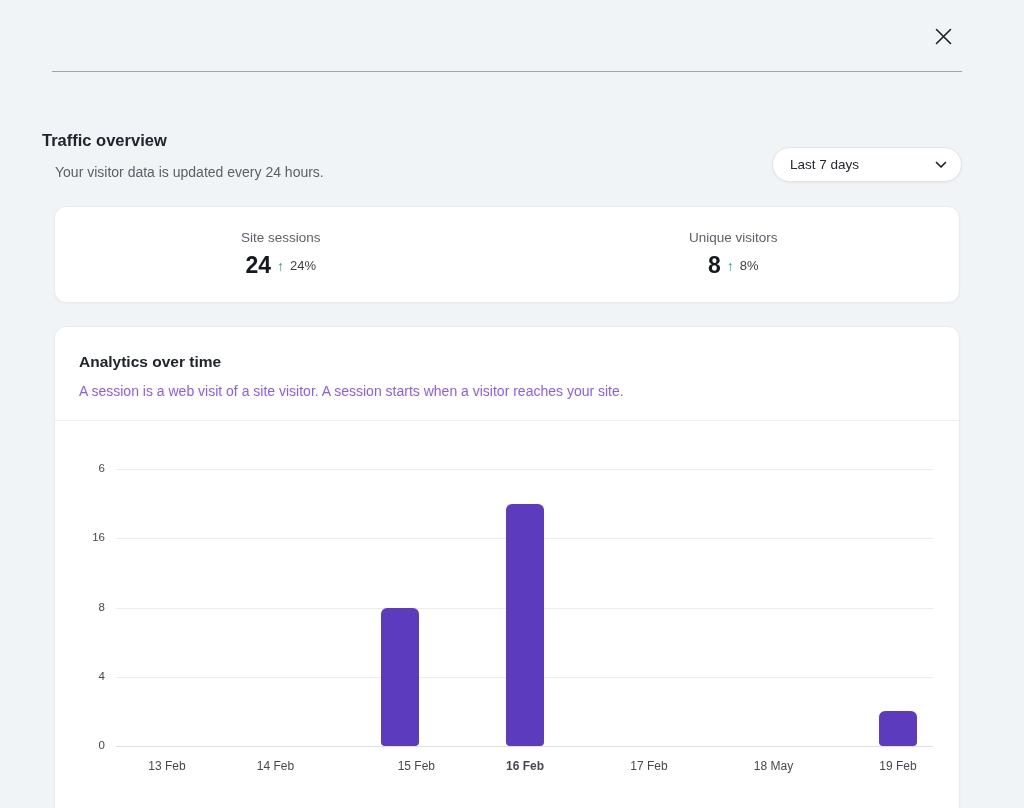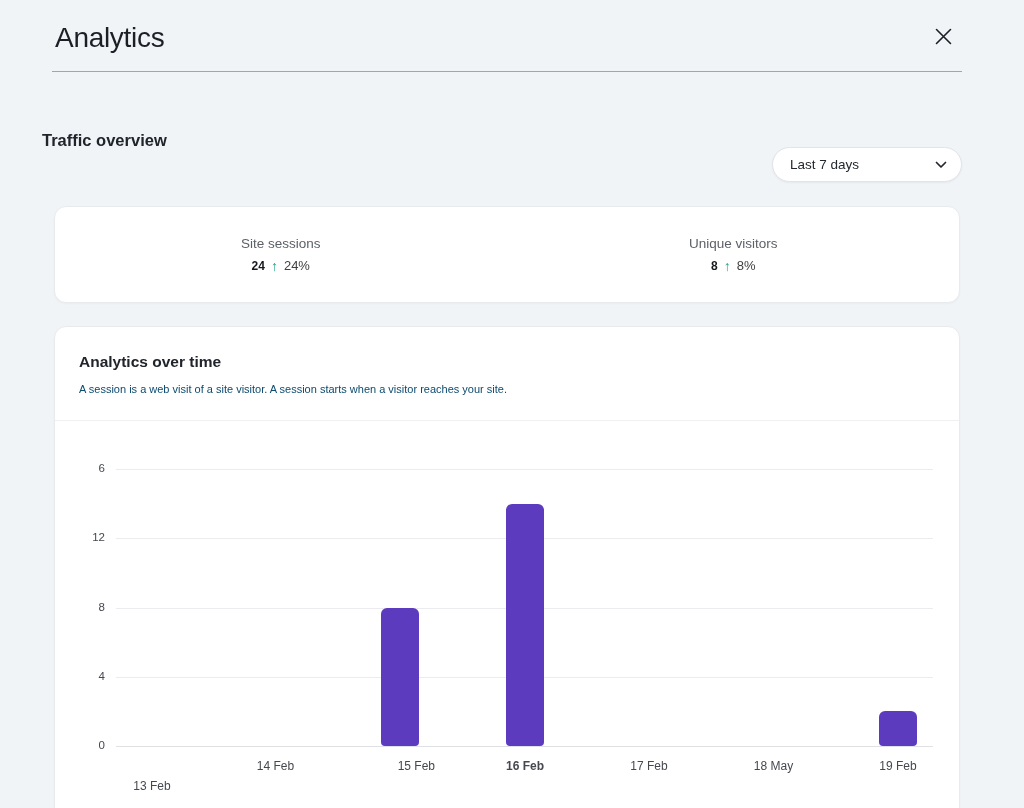--- a/index.html
+++ b/index.html
@@ -64,33 +64,33 @@
     box-shadow: 0 1px 2px rgba(32,36,43,0.03);
   }
   .stats-card { left: 54px; top: 206px; width: 906px; height: 97px; display: flex; align-items: center; }
   .stat-item {
     flex: 1; display: flex; flex-direction: column;
     align-items: center; justify-content: center; gap: 7px;
   }
   .stats-divider { width: 1px; background: #e8ebee; margin: 22px 0; }
   .stat-label { font-size: 13.5px; color: #5c6168; }
   .stat-value-row { display: flex; align-items: center; gap: 6px; }
-  .stat-value { font-size: 12px; font-weight: 700; color: #15181d; }
+  .stat-value { font-size: 23px; font-weight: 700; color: #15181d; }
   .trend-arrow { font-size: 14px; font-weight: 700; color: #1ea489; }
   .stat-delta { font-size: 13px; color: #404040; }
 
   
   .chart-card { left: 54px; top: 326px; width: 906px; height: 540px; }
   .chart-title {
     position: absolute; left: 24px; top: 26px;
     font-size: 15.5px; font-weight: 700; color: #20242b;
   }
   .chart-description {
     position: absolute; left: 24px; top: 56px;
-    font-size: 11px; color: #0c4a6e;
+    font-size: 14px; color: #8b5cf6;
   }
   .chart-header-divider {
     position: absolute; left: 0; top: 93px; width: 100%; height: 1px;
     background: #eef0f3;
   }
   .chart-plot {
     position: absolute; left: 61px; top: 142px;
     width: 817px; height: 277px;
   }
   .gridline {
@@ -109,29 +109,29 @@
   .x-tick-label {
     position: absolute; top: 290px; width: 70px;
     text-align: center; font-size: 12px; color: #45484f;
   }
 </style>
 </head>
 <body>
 
 <div class="panel">
 
-  <div class="page-title">Analytics</div>
   <button class="close-btn">
     <svg width="17" height="17" viewBox="0 0 17 17">
       <path d="M1.5 1.5 L15.5 15.5 M15.5 1.5 L1.5 15.5" stroke="#1c1f26" stroke-width="1.6" fill="none" stroke-linecap="round"></path>
     </svg>
   </button>
   <div class="header-divider"></div>
 
   <div class="section-heading">Traffic overview</div>
+  <div class="section-subtitle">Your visitor data is updated every 24 hours.</div>
   <button class="range-select">
     <span class="range-value">Last 7 days</span>
     <svg width="12" height="8" viewBox="0 0 12 8">
       <path d="M1.5 1.5 L6 6 L10.5 1.5" stroke="#24272e" stroke-width="1.7" fill="none" stroke-linecap="round" stroke-linejoin="round"></path>
     </svg>
   </button>
 
   <div class="card stats-card">
     <div class="stat-item">
       <div class="stat-label">Site sessions</div>
@@ -157,24 +157,24 @@
     <div class="chart-description">A session is a web visit of a site visitor. A session starts when a visitor reaches your site.</div>
     <div class="chart-header-divider"></div>
     <div class="chart-plot" id="chart-plot">
         <div class="gridline baseline" style="top: 277px;"></div>
         <div class="y-tick-label" style="top: 270px;">0</div>
         <div class="gridline" style="top: 207.75px;"></div>
         <div class="y-tick-label" style="top: 200.75px;">4</div>
         <div class="gridline" style="top: 138.5px;"></div>
         <div class="y-tick-label" style="top: 131.5px;">8</div>
         <div class="gridline" style="top: 69.25px;"></div>
-        <div class="y-tick-label" style="top: 62.25px;">12</div>
+        <div class="y-tick-label" style="top: 62.25px;">16</div>
         <div class="gridline" style="top: 0px;"></div>
         <div class="y-tick-label" style="top: -7px;">6</div>
-        <div class="x-tick-label" style="left: 1px; margin-top: 20px;">13 Feb</div>
+        <div class="x-tick-label" style="left: 16px;">13 Feb</div>
         <div class="x-tick-label" style="left: 124.5px;">14 Feb</div>
         <div class="bar" style="left: 265px; height: 138.5px; background: rgb(92, 59, 191);"></div>
         <div class="x-tick-label" style="left: 249px; text-align: right;">15 Feb</div>
         <div class="bar" style="left: 389.5px; height: 242.375px; background: rgb(92, 59, 191);"></div>
         <div class="x-tick-label" style="left: 374px; font-weight: bold;">16 Feb</div>
         <div class="x-tick-label" style="left: 498px;">17 Feb</div>
         <div class="x-tick-label" style="left: 622.5px;">18 May</div>
         <div class="bar" style="left: 763px; height: 34.625px; background: rgb(92, 59, 191);"></div>
         <div class="x-tick-label" style="left: 747px;">19 Feb</div>
       </div>

